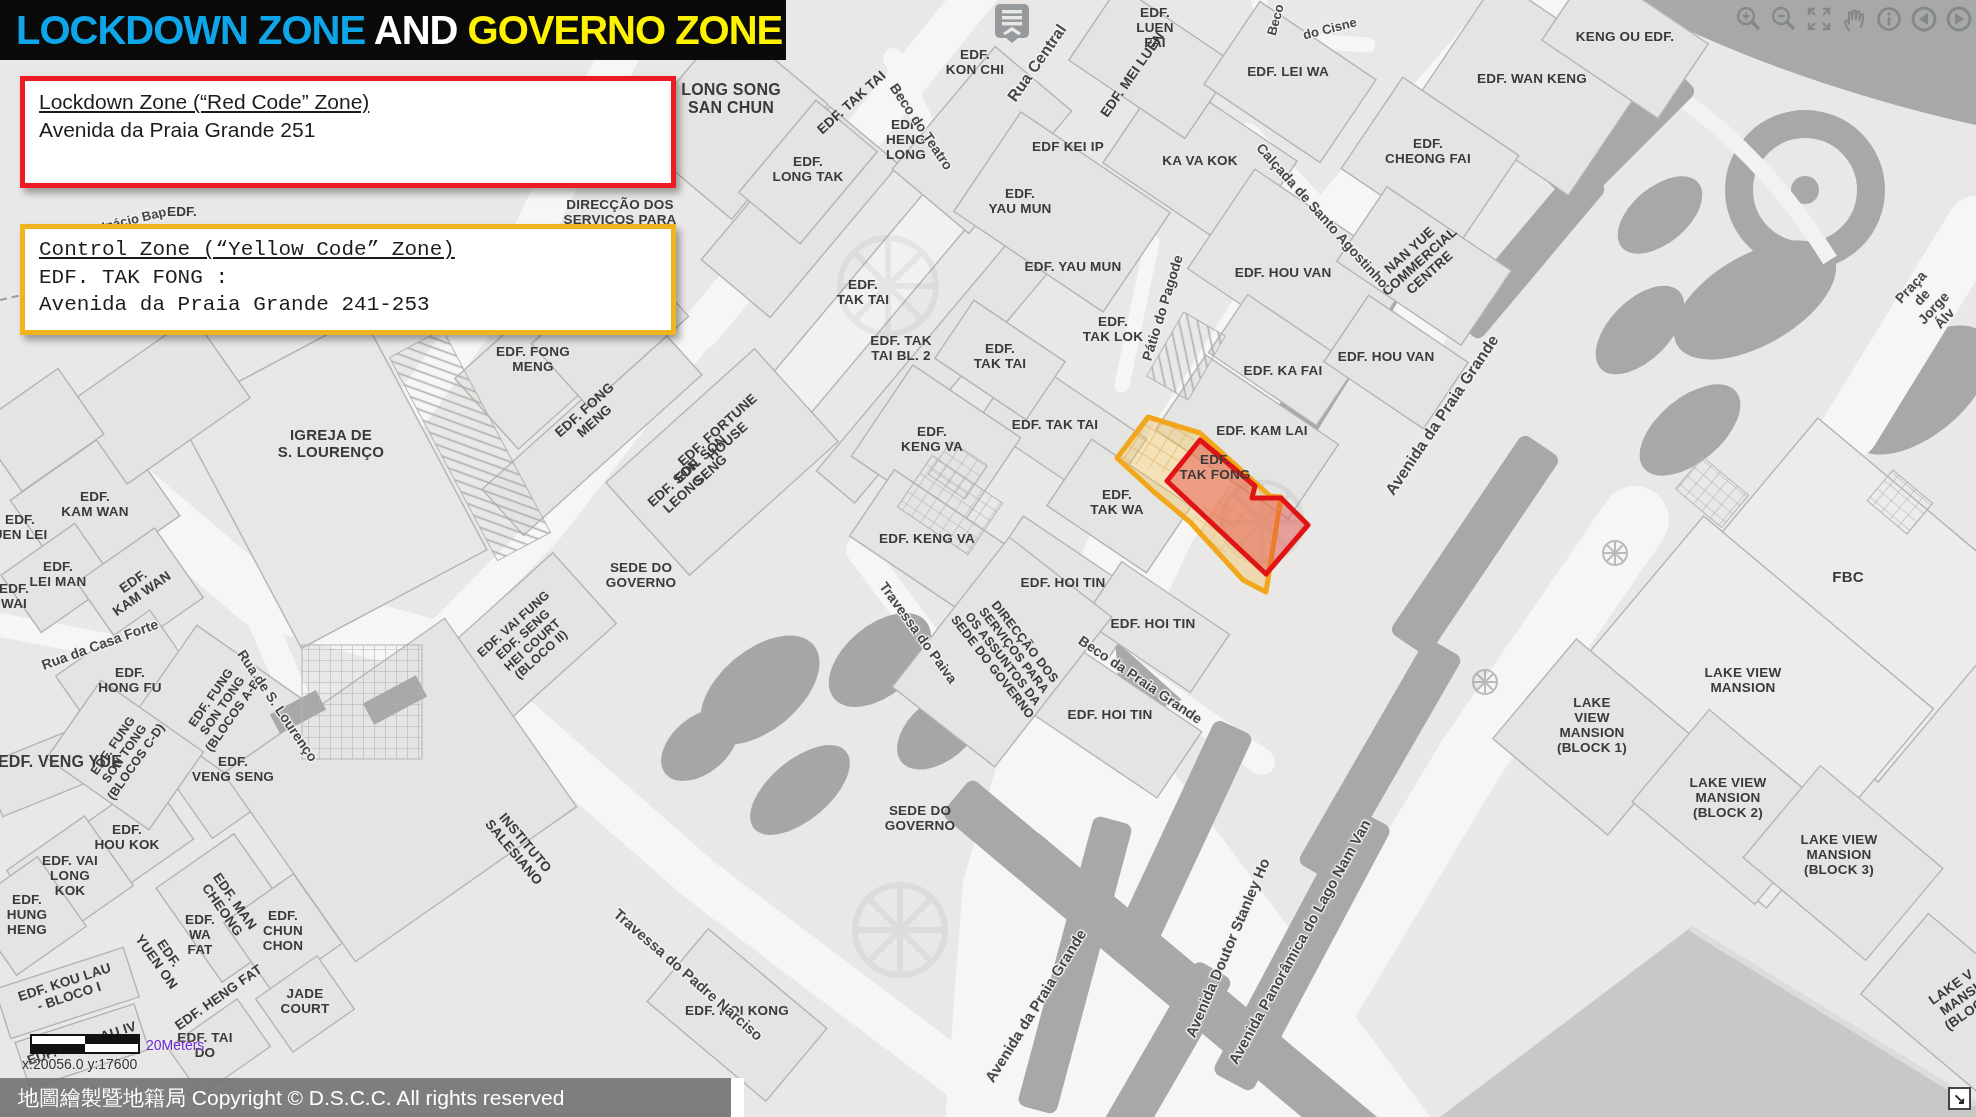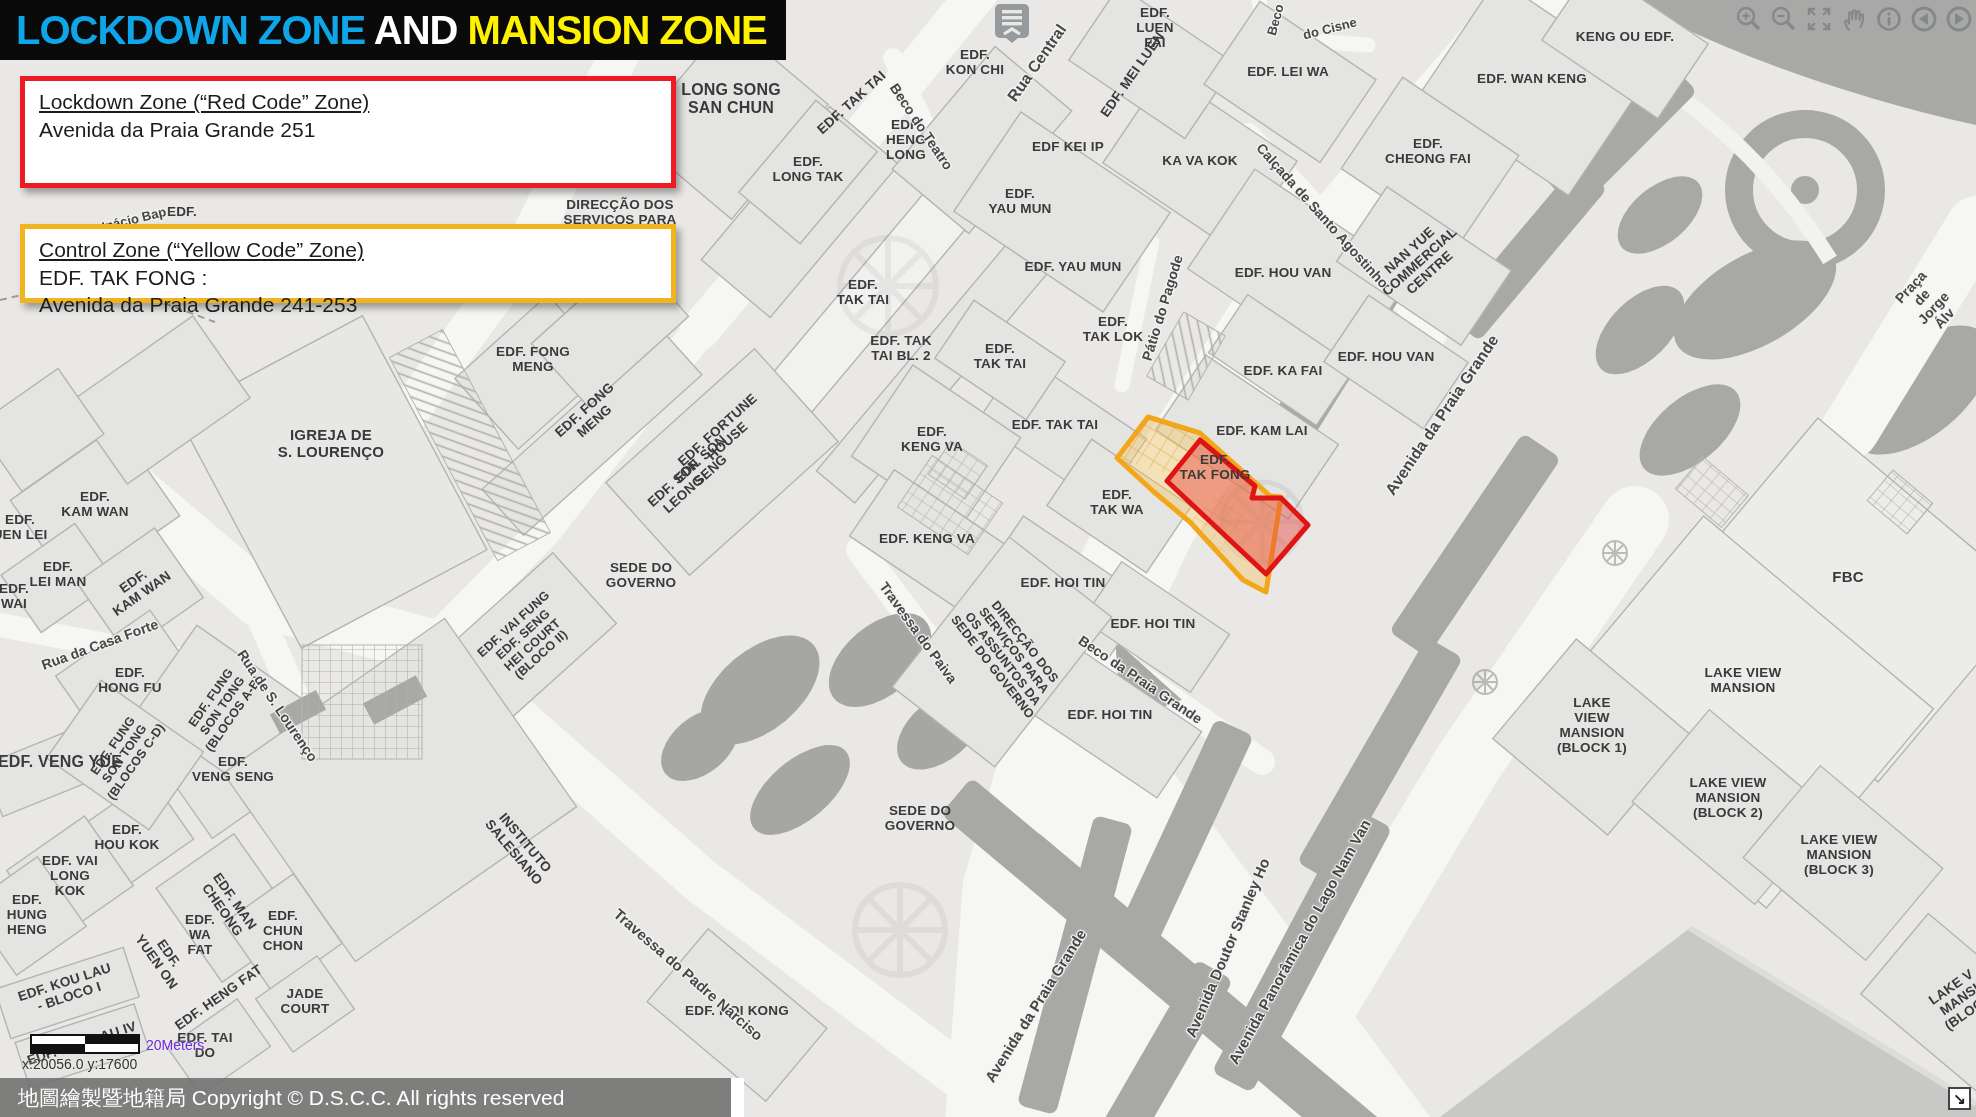--- a/index.html
+++ b/index.html
@@ -8,21 +8,21 @@
   
   #labels{position:absolute;left:0;top:0;width:100%;height:100%;pointer-events:none;}
   .lbl{position:absolute;white-space:pre-line;text-align:center;font-weight:bold;line-height:1.1;transform-origin:center;}
   .bldg{color:#3a3a3a;letter-spacing:.2px;}
   .street{color:#474747;text-shadow:-1px -1px 0 #f3f3f1,1px -1px 0 #f3f3f1,-1px 1px 0 #f3f3f1,1px 1px 0 #f3f3f1,0 0 4px #f3f3f1;}
   
   #banner{position:absolute;left:0;top:0;width:786px;height:60px;display:flex;align-items:center;padding-left:16px;box-sizing:border-box;font-weight:bold;font-size:40px;letter-spacing:-1px;white-space:pre;}
   
   .legend{position:absolute;left:20px;width:656px;background:#fff;border:5px solid;box-sizing:border-box;padding:7px 14px;font-size:21px;line-height:1.32;color:#1c1c1c;box-shadow:4px 5px 7px rgba(0,0,0,.35);}
   #legend-lockdown{top:76px;height:112px;}
-  #legend-control{top:224px;height:79px;}
+  #legend-control{top:224px;height:111px;font-family:Liberation Mono, monospace;}
   .ul{text-decoration:underline;}
   
   #toolbar{position:absolute;top:4px;left:1734px;display:flex;gap:5px;opacity:.62;}
   .tbtn{width:30px;height:30px;border:none;background:transparent;padding:0;cursor:pointer;}
   .tbtn svg{display:block;}
   
   #bookmark{position:absolute;left:992px;top:2px;width:40px;height:42px;opacity:.75;}
   
   #scalebar{position:absolute;left:30px;top:1034px;width:106px;height:16px;border:2px solid #111;background:#fff;box-sizing:content-box;}
   #scalebar .r1,#scalebar .r2{position:absolute;left:0;width:106px;height:8px;}
@@ -392,21 +392,21 @@
       <div class="lbl street" style="left: 1036px; top: 1006px; font-size: 15px; transform: translate(-50%, -50%) rotate(-58deg);">Avenida da Praia Grande</div>
       <div class="lbl street" style="left: 1228px; top: 948px; font-size: 15px; transform: translate(-50%, -50%) rotate(-67deg);">Avenida Doutor Stanley Ho</div>
       <div class="lbl street" style="left: 1300px; top: 942px; font-size: 15px; transform: translate(-50%, -50%) rotate(-61deg);">Avenida Panorâmica do Lago Nam Van</div>
       <div class="lbl street" style="left: 100px; top: 645px; font-size: 14px; transform: translate(-50%, -50%) rotate(-20deg);">Rua da Casa Forte</div>
       <div class="lbl street" style="left: 277px; top: 706px; font-size: 14px; transform: translate(-50%, -50%) rotate(56deg);">Rua de S. Lourenço</div>
       <div class="lbl street" style="left: 125px; top: 222px; font-size: 13px; transform: translate(-50%, -50%) rotate(-14deg);">de Inácio Bap</div>
       <div class="lbl street" style="left: 1928px; top: 303px; font-size: 14px; transform: translate(-50%, -50%) rotate(-47deg);">Praça de Jorge Álv</div>
     </div>
 
   <div id="banner" style="background: rgb(10, 10, 10);">
-    <span style="color: #0ea5e9;">LOCKDOWN ZONE</span><span style="color: rgb(255, 255, 255);"> AND </span><span style="color: rgb(255, 242, 0);">MANSION ZONE</span>
+    <span style="color: #0ea5e9;">LOCKDOWN ZONE</span><span style="color: rgb(255, 255, 255);"> AND </span><span style="color: rgb(255, 242, 0);">GOVERNO ZONE</span>
   </div>
 
   <div id="legend-lockdown" class="legend" style="border-color: rgb(237, 28, 36);">
     <div class="ul">Lockdown Zone (“Red Code” Zone)</div>
     <div>Avenida da Praia Grande 251</div>
   </div>
 
   <div id="legend-control" class="legend" style="border-color: rgb(240, 180, 31);">
     <div class="ul">Control Zone (“Yellow Code” Zone)</div>
     <div>EDF. TAK FONG :</div>

